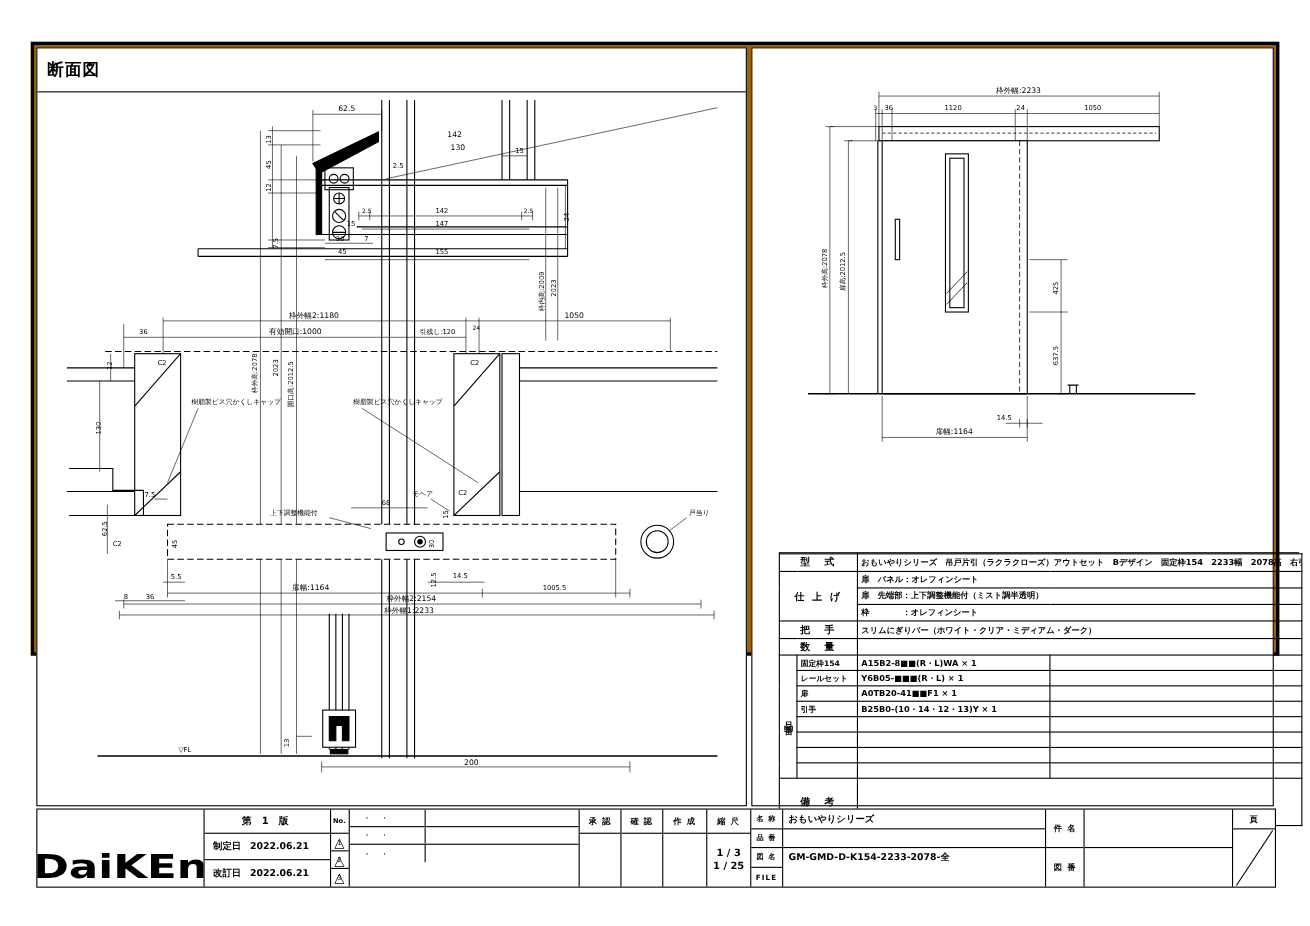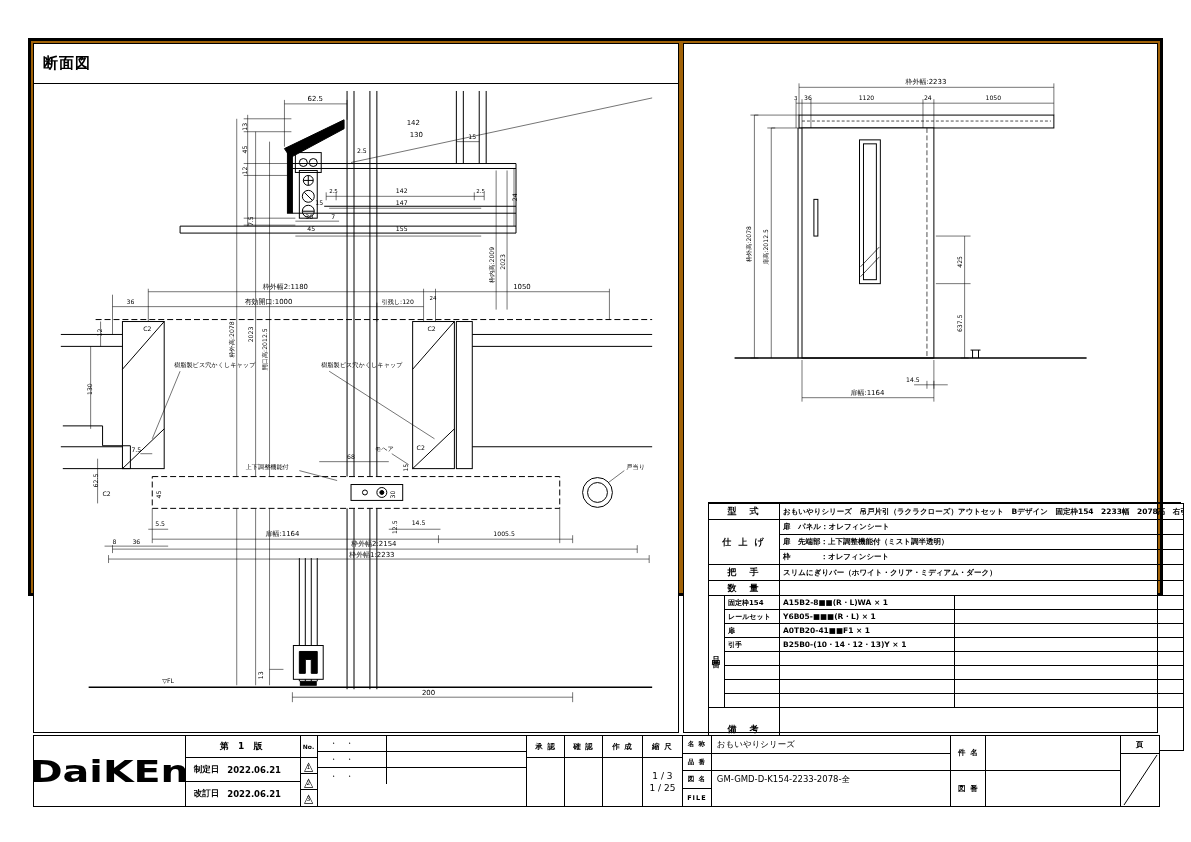--- a/index.html
+++ b/index.html
@@ -27,23 +27,23 @@
   #tblock{position:absolute;left:2px;top:694px;width:1127px;height:72px;border:1.5px solid #000;box-sizing:border-box;display:flex;background:#fff;}
   .col{border-right:1.5px solid #000;box-sizing:border-box;height:100%;}
   .col:last-child{border-right:none;}
   .cell{box-sizing:border-box;border-bottom:1px solid #000;display:flex;align-items:center;justify-content:center;overflow:hidden;}
   .cell.last{border-bottom:none;}
   .hdr{font-weight:bold;font-size:9px;letter-spacing:3px;}
   .logo{font-size:30px;font-weight:800;letter-spacing:0px;transform:scaleX(1.32);transform-origin:center;}
   .datecell{font-size:8.5px;font-weight:bold;display:flex;gap:8px;justify-content:flex-start;padding-left:8px;}
   .tri{position:relative;display:inline-block;width:13px;height:12px;line-height:12px;font-size:12px;text-align:center;}
   .tri .n{position:absolute;left:0;right:0;top:3px;font-size:6px;line-height:8px;text-align:center;}
-  .scale-val{font-size:9px;font-weight:normal;}
+  .scale-val{font-size:9px;font-weight:bold;}
   .smallhdr{font-size:7.5px;font-weight:bold;letter-spacing:1px;}
-  .valtext{font-size:8.5px;font-weight:normal;justify-content:flex-start;padding-left:5px;}
+  .valtext{font-size:8.5px;font-weight:bold;justify-content:flex-start;padding-left:5px;}
 </style>
 </head>
 <body>
 
 <div id="sheet">
 
   <div class="panel" id="panel-section">
     <div class="panel-header">断面図</div>
     <svg viewBox="33 85 647 647" width="643" height="647">
 
@@ -389,21 +389,21 @@
           <td colspan="2" class="lbl">備　考</td>
           <td colspan="2" class="val"></td>
         </tr>
       </tbody>
         </table>
     </div>
   </div>
 
   <div id="tblock">
     <div class="col" style="width:152px">
-      <div class="cell last" style="height:100%;">
+      <div class="cell last" style="height:100%;align-items:flex-end;">
         <span class="logo">DaiKEn</span>
       </div>
     </div>
     <div class="col" style="width:115px">
       <div class="cell hdr" style="height:22px">第 1 版</div>
       <div class="cell datecell" style="height:24px">
         <span>制定日</span>
         <span>2022.06.21</span>
       </div>
       <div class="cell last datecell" style="height:24px">

